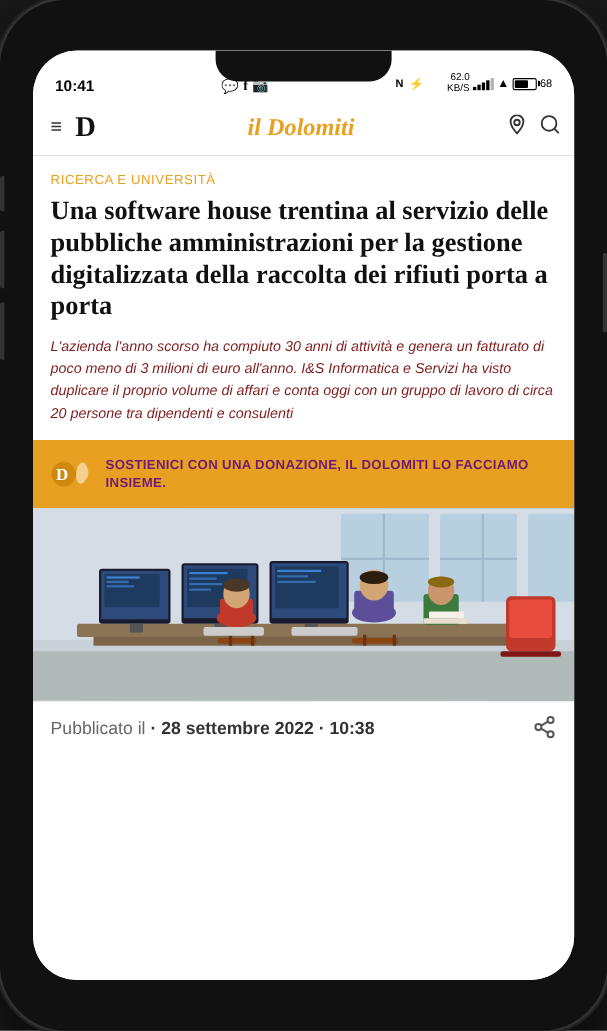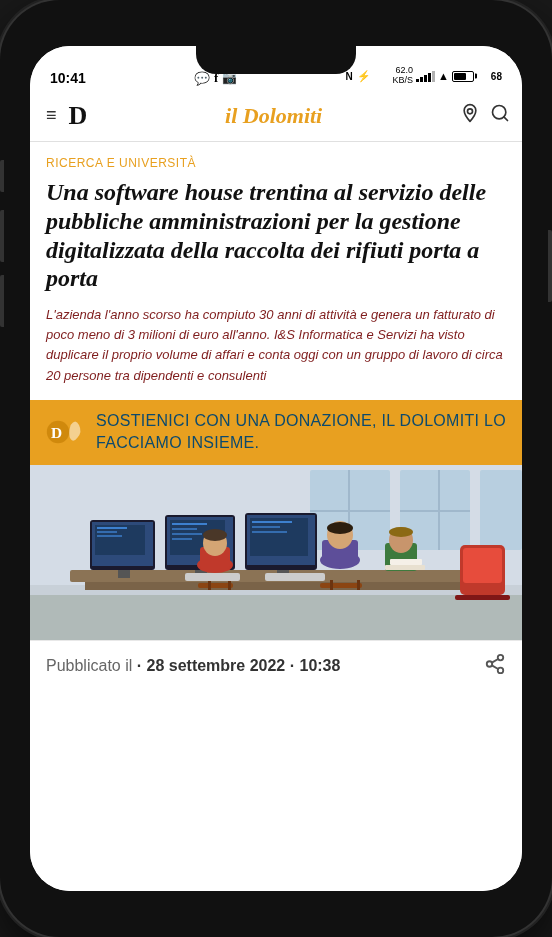--- a/index.html
+++ b/index.html
@@ -187,21 +187,20 @@
       margin-bottom: 8px;
     }
 
     .article-title {
       font-size: 24px;
       font-weight: 900;
       color: #111;
       line-height: 1.2;
       margin-bottom: 12px;
       font-family: Georgia, 'Times New Roman', serif;
-      font-style: italic;
     }
 
     .article-subtitle {
       font-size: 13px;
       color: #7f1d1d;
       line-height: 1.55;
       font-style: italic;
       margin-bottom: 14px;
     }
 
@@ -215,23 +214,23 @@
       margin: 0 0 0 0;
     }
 
     .donation-icon {
       width: 42px;
       height: 42px;
       flex-shrink: 0;
     }
 
     .donation-text {
-      font-size: 16px;
-      font-weight: 400;
-      color: #0c4a6e;
+      font-size: 12px;
+      font-weight: 700;
+      color: #701a75;
       text-transform: uppercase;
       letter-spacing: 0.3px;
       line-height: 1.4;
     }
 
     
     .article-image {
       width: 100%;
       height: 175px;
       background: linear-gradient(135deg, #c8d4e0 0%, #b0bec5 30%, #90a4ae 60%, #78909c 100%);
@@ -361,21 +360,21 @@
           <span></span>
             <span></span>
             <span></span>
             <span></span>
             <span></span>
         </div>
         <span style="font-size:11px;">▲</span>
         <div class="battery">
           <div class="battery-fill"></div>
         </div>
-        <span style="font-size:10px; margin-left:14px;font-weight:bold;">68</span>
+        <span style="font-size:10px; margin-left:0;">68</span>
       </div>
     </div>
 
     <div class="nav-bar">
       <span class="nav-hamburger">≡</span>
       <span class="nav-logo-d">D</span>
       <span class="nav-title">il Dolomiti</span>
       <div class="nav-icons">
         <span class="nav-icon-btn">
           <svg width="20" height="20" viewBox="0 0 24 24" fill="none" stroke="#333" stroke-width="2" stroke-linecap="round" stroke-linejoin="round">

